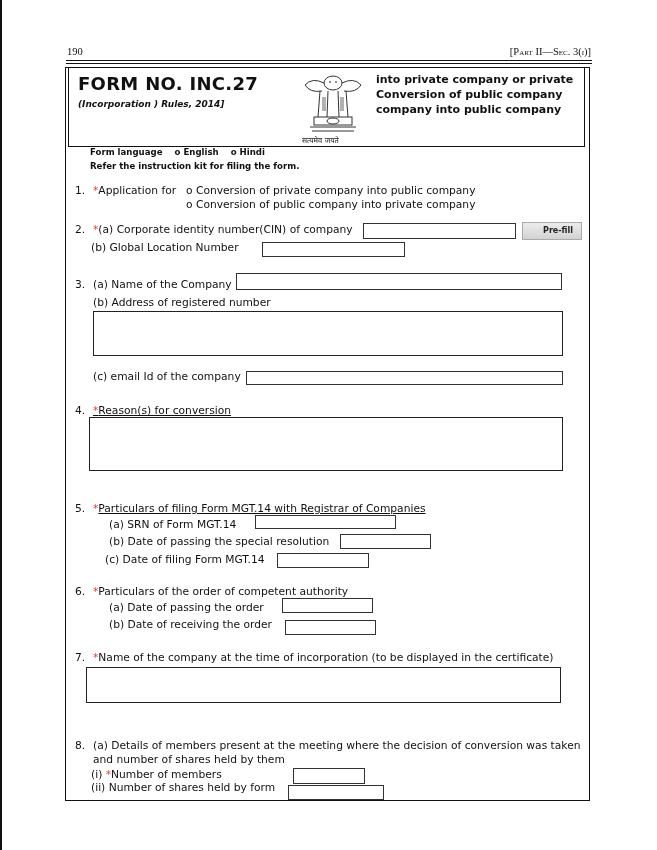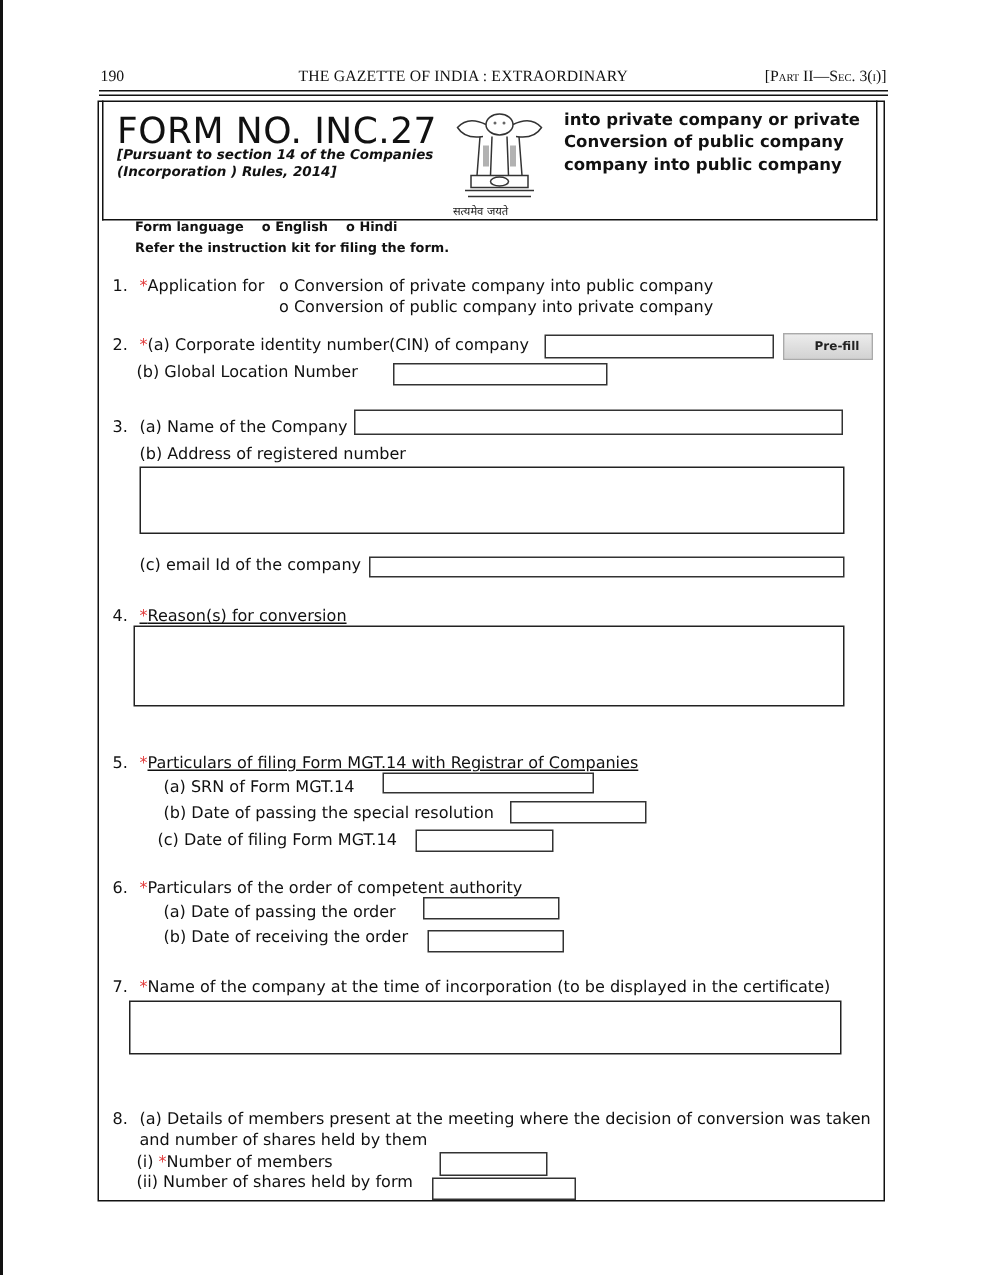--- a/index.html
+++ b/index.html
@@ -13,21 +13,21 @@
     font-family: "Liberation Serif", serif; font-size: 10.5px; }
   .gz-header .pg { position: absolute; left: 0; top: 2px; }
   .gz-header .mid { position: absolute; left: 132px; top: 2px; letter-spacing: 0.1px; }
   .gz-header .part { position: absolute; right: 0; top: 2px; font-variant: small-caps; }
   .dbl-rule { position: absolute; left: 66px; width: 526px; height: 0; border-top: 1px solid #111; }
 
   .frame { position: absolute; left: 65px; top: 67px; width: 525px; height: 734px;
     border: 1.5px solid #111; box-sizing: border-box; }
   .hdr-box { position: absolute; left: 68px; top: 67px; width: 517px; height: 80px;
     border: 1.3px solid #111; border-top: none; box-sizing: border-box; }
-  .form-no { position: absolute; left: 78px; top: 73px; font-size: 24px; font-weight: normal; letter-spacing: 0.3px; }
+  .form-no { position: absolute; left: 78px; top: 73px; font-size: 18px; font-weight: bold; letter-spacing: 0.3px; }
   .pursuant { position: absolute; left: 78px; top: 99px; width: 215px; font-size: 9px; font-weight: bold; font-style: italic; line-height: 11px; }
   .emblem { position: absolute; left: 300px; top: 69px; width: 66px; height: 76px; }
   .emblem-caption { position: absolute; left: 302px; top: 135px; font-size: 7.5px; color:#222; }
   .conv-title { position: absolute; left: 376px; top: 72px; width: 205px; font-size: 11px; font-weight: bold; line-height: 15px; }
 
   .lang-row { position: absolute; left: 90px; top: 147px; font-size: 8.6px; font-weight: bold; }
   .lang-row span { margin-right: 9px; }
   .instr { position: absolute; left: 90px; top: 161px; font-size: 8.6px; font-weight: bold; }
 
   .t { position: absolute; font-size: 10.7px; white-space: nowrap; }
@@ -39,32 +39,30 @@
     background: linear-gradient(#ececec, #d2d2d2); border: 1px solid #aaa; box-sizing: border-box;
     font-size: 8px; font-weight: bold; text-align: center; line-height: 16px; color: #222; padding-left: 12px; }
 </style>
 </head>
 <body>
 
 <div class="page-edge"></div>
 
 <div class="gz-header">
   <span class="pg">190</span>
-  <span class="mid">THE GAZETTE OF INDIA : EXTRAORDINARY</span>
   <span class="part">[Part II—Sec. 3(i)]</span>
 </div>
 <div class="dbl-rule" style="top:60px"></div>
 <div class="dbl-rule" style="top:63px"></div>
 
 <div class="frame"></div>
 <div class="hdr-box"></div>
 
 <div class="form-no">FORM NO. INC.27</div>
 <div class="pursuant">
-  <div>[Pursuant to section 14 of the Companies</div>
   <div>(Incorporation ) Rules, 2014]</div>
 </div>
 
 <svg class="emblem" viewBox="0 0 66 76">
   <g fill="none" stroke="#333" stroke-width="1">
     <ellipse cx="33" cy="14" rx="9" ry="7"></ellipse>
     <path d="M24 14 Q12 8 5 16 Q10 24 22 22"></path>
     <path d="M42 14 Q54 8 61 16 Q56 24 44 22"></path>
     <path d="M20 22 L18 48 M46 22 L48 48 M28 22 L27 48 M38 22 L39 48"></path>
     <rect x="14" y="48" width="38" height="8"></rect>

